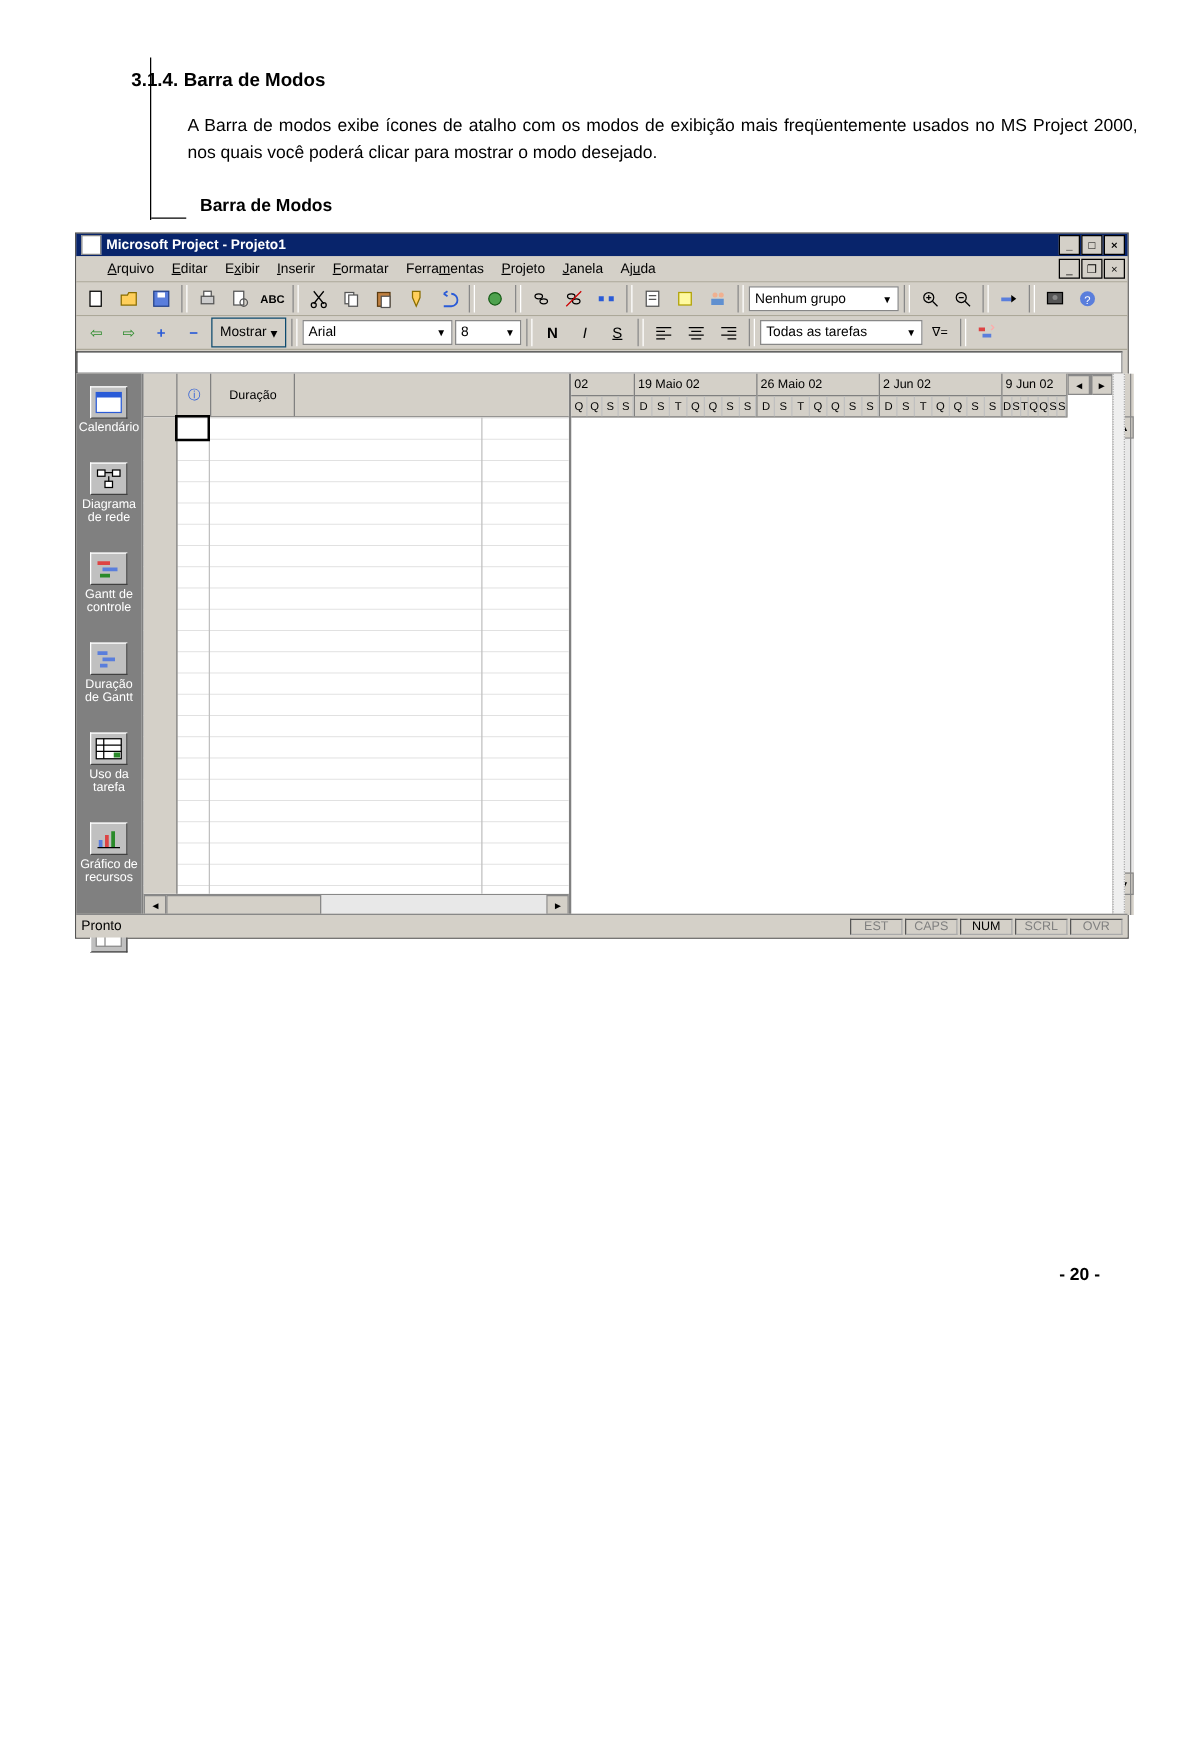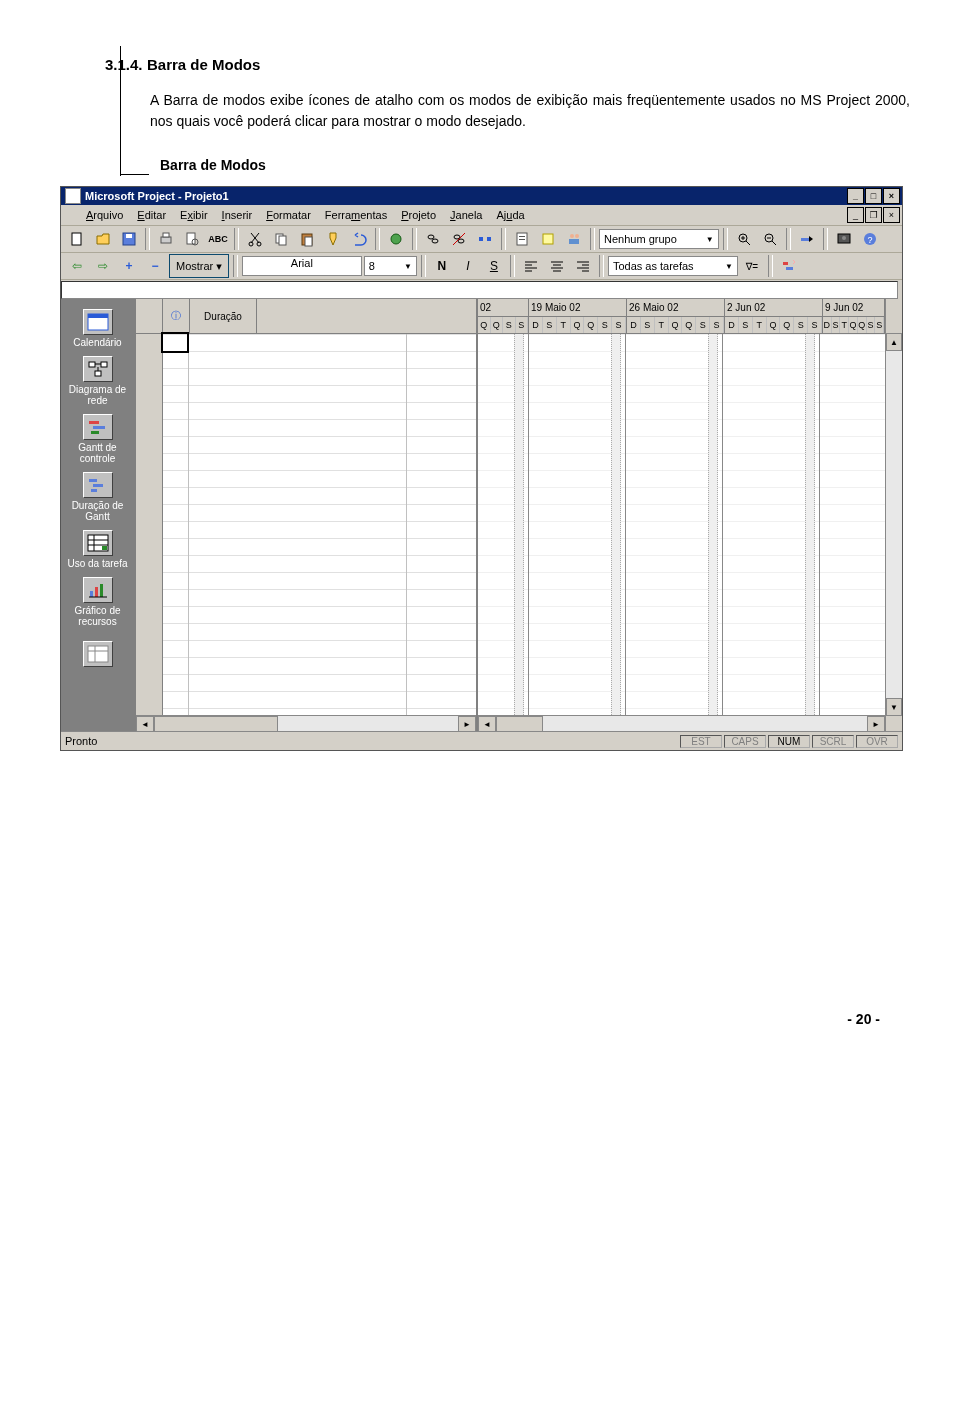--- a/index.html
+++ b/index.html
@@ -69,32 +69,32 @@
   .tbtn-text { height:22px; padding:0 6px; display:flex; align-items:center;
      border:1px solid #0c4a6e; font-size:11px;}
 
   .editbar { height: 20px; background: #d4d0c8; border-bottom:1px solid #aca899;
      display:flex; align-items:center; }
   .editrest { flex:1; height:16px; background:#fff; border:1px inset #888; margin-right:4px;}
 
   .workarea { position:absolute; top: 112px; left:0; right:0; bottom: 18px;
      display:flex; background:#d4d0c8; }
   .modesbar { width: 73px; background: #808080; display:flex; flex-direction:column;
-     align-items:center; padding-top: 6px; gap:0; }
+     align-items:center; padding-top: 6px; gap:14px; }
   .mode { display:flex; flex-direction:column; align-items:center; color:#fff;
      font-size:10px; text-align:center; padding: 4px 2px; width:100%; box-sizing:border-box;}
   .mode .micon { width: 28px; height: 24px; background:#c0c0c0; border:1px solid #fff;
      border-right-color:#404040; border-bottom-color:#404040; margin-bottom:2px;
      display:flex; align-items:center; justify-content:center;}
   .mode .micon svg { width:22px; height:18px; }
   .mode .mlabel { line-height:1.1; }
 
   .sheet { flex:1; background:#fff; border-left: 2px solid #808080; display:flex; }
   .taskgrid { flex: 0 0 340px; border-right: 2px solid #808080; display:flex; flex-direction:column;}
-  .gantt { flex:1; display:flex; flex-direction:column; position:relative;}
+  .gantt { flex:1; display:flex; flex-direction:row; position:relative;}
   .ghdr { height:34px; background:#d4d0c8; display:flex; border-bottom:1px solid #808080;}
   .gcolhdr { border-right:1px solid #808080; display:flex; flex-direction:column; }
   .gcolhdr .top { flex:1; display:flex;align-items:center; padding-left:2px;
      border-bottom:1px solid #808080; font-size:10px;}
   .gcolhdr .bot { flex:1; display:flex; }
   .daycell { flex:1; border-right:1px solid #c0c0c0; font-size:9px; display:flex;
      align-items:center; justify-content:center;}
   .tghdr { height:34px; background:#d4d0c8; display:flex; border-bottom:1px solid #808080;}
   .tgh { border-right:1px solid #808080; display:flex; align-items:center; justify-content:center;
      font-size:10px; }
@@ -330,21 +330,21 @@
 
   <div class="toolbar">
     <div class="tbtn" style="color:#2a8a2a;">⇦</div>
     <div class="tbtn" style="color:#2a8a2a;">⇨</div>
     <div class="tbtn" style="color:#2a5bd7;font-weight:bold;">+</div>
     <div class="tbtn" style="color:#2a5bd7;font-weight:bold;">−</div>
     <div class="tbtn-text">
       <span>Mostrar</span>&nbsp;▾
     </div>
     <div class="sep"></div>
-    <div class="combo" style="min-width:110px;flex-direction:column;">
+    <div class="combo" style="min-width:110px;">
       <span>Arial</span>
       <span class="arrow">▼</span>
     </div>
     <div class="combo" style="min-width:34px;">
       <span>8</span>
       <span class="arrow">▼</span>
     </div>
     <div class="sep"></div>
     <div class="tbtn" style="font-weight:bold;">N</div>
     <div class="tbtn" style="font-style:italic;">I</div>

